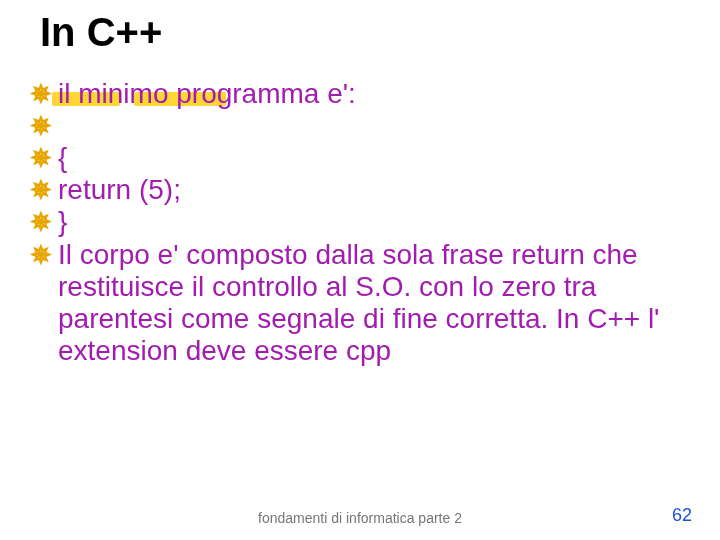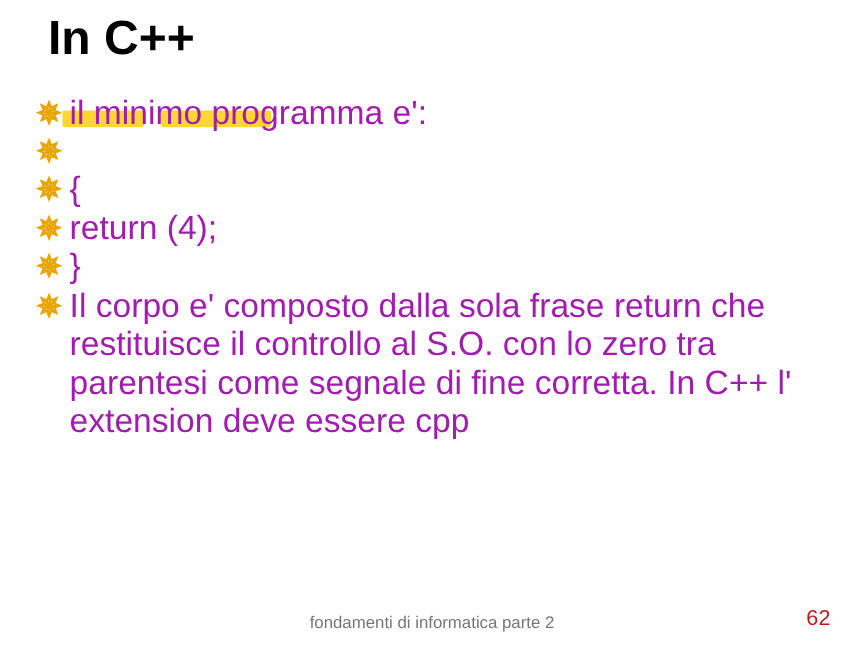--- a/index.html
+++ b/index.html
@@ -81,21 +81,21 @@
     text-align: center;
     font-size: 14px;
     color: #777;
     font-family: Arial, sans-serif;
   }
   .footer-right {
     position: absolute;
     bottom: 14px;
     right: 28px;
     font-size: 18px;
-    color: #b91c1c;
+    color: #1d4ed8;
     font-family: Arial, sans-serif;
   }
 </style>
 </head>
 <body>
 
 <div class="slide">
 
   <div class="title">In C++</div>
 
@@ -114,21 +114,21 @@
       <span class="bullet">✵</span>
     </div>
 
     <div class="item">
       <span class="bullet">✵</span>
       <span class="txt">{</span>
     </div>
 
     <div class="item">
       <span class="bullet">✵</span>
-      <span class="txt"> return (4);</span>
+      <span class="txt"> return (5);</span>
     </div>
 
     <div class="item">
       <span class="bullet">✵</span>
       <span class="txt">}</span>
     </div>
 
     <div class="item">
       <span class="bullet">✵</span>
       <span class="txt">Il corpo e' composto dalla sola frase return che restituisce il controllo al S.O. con lo zero tra parentesi come segnale di fine corretta. In C++ l' extension deve essere cpp</span>

